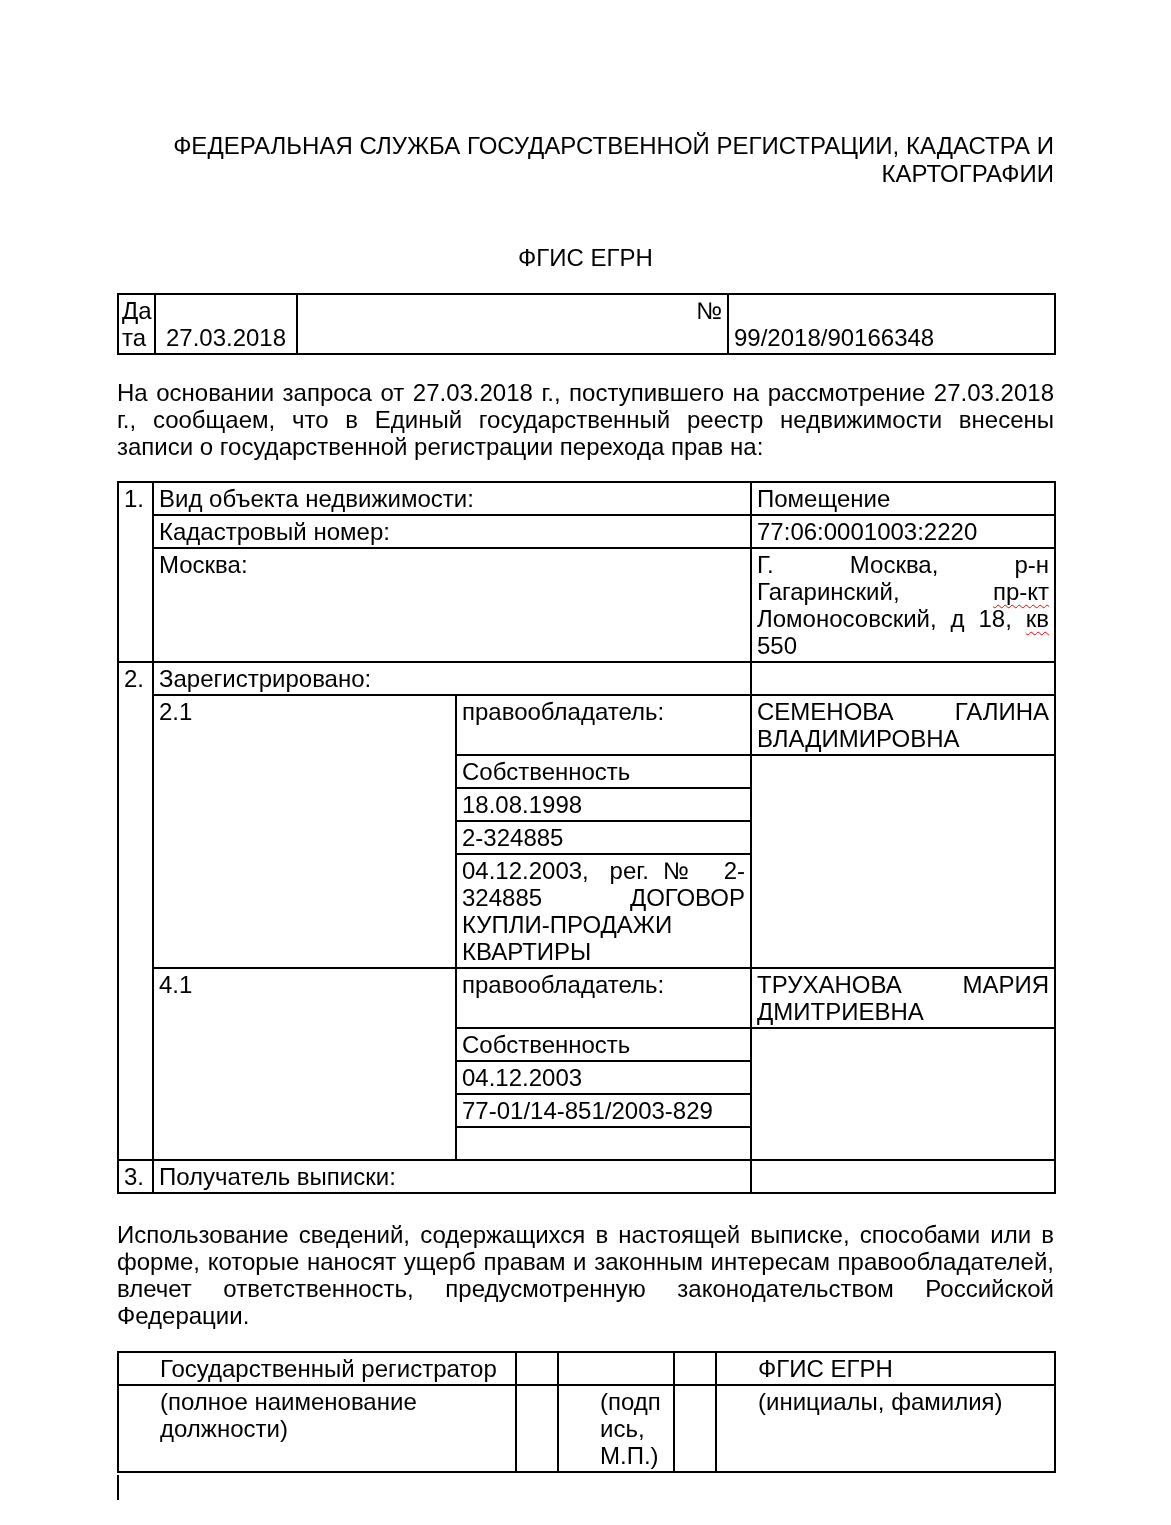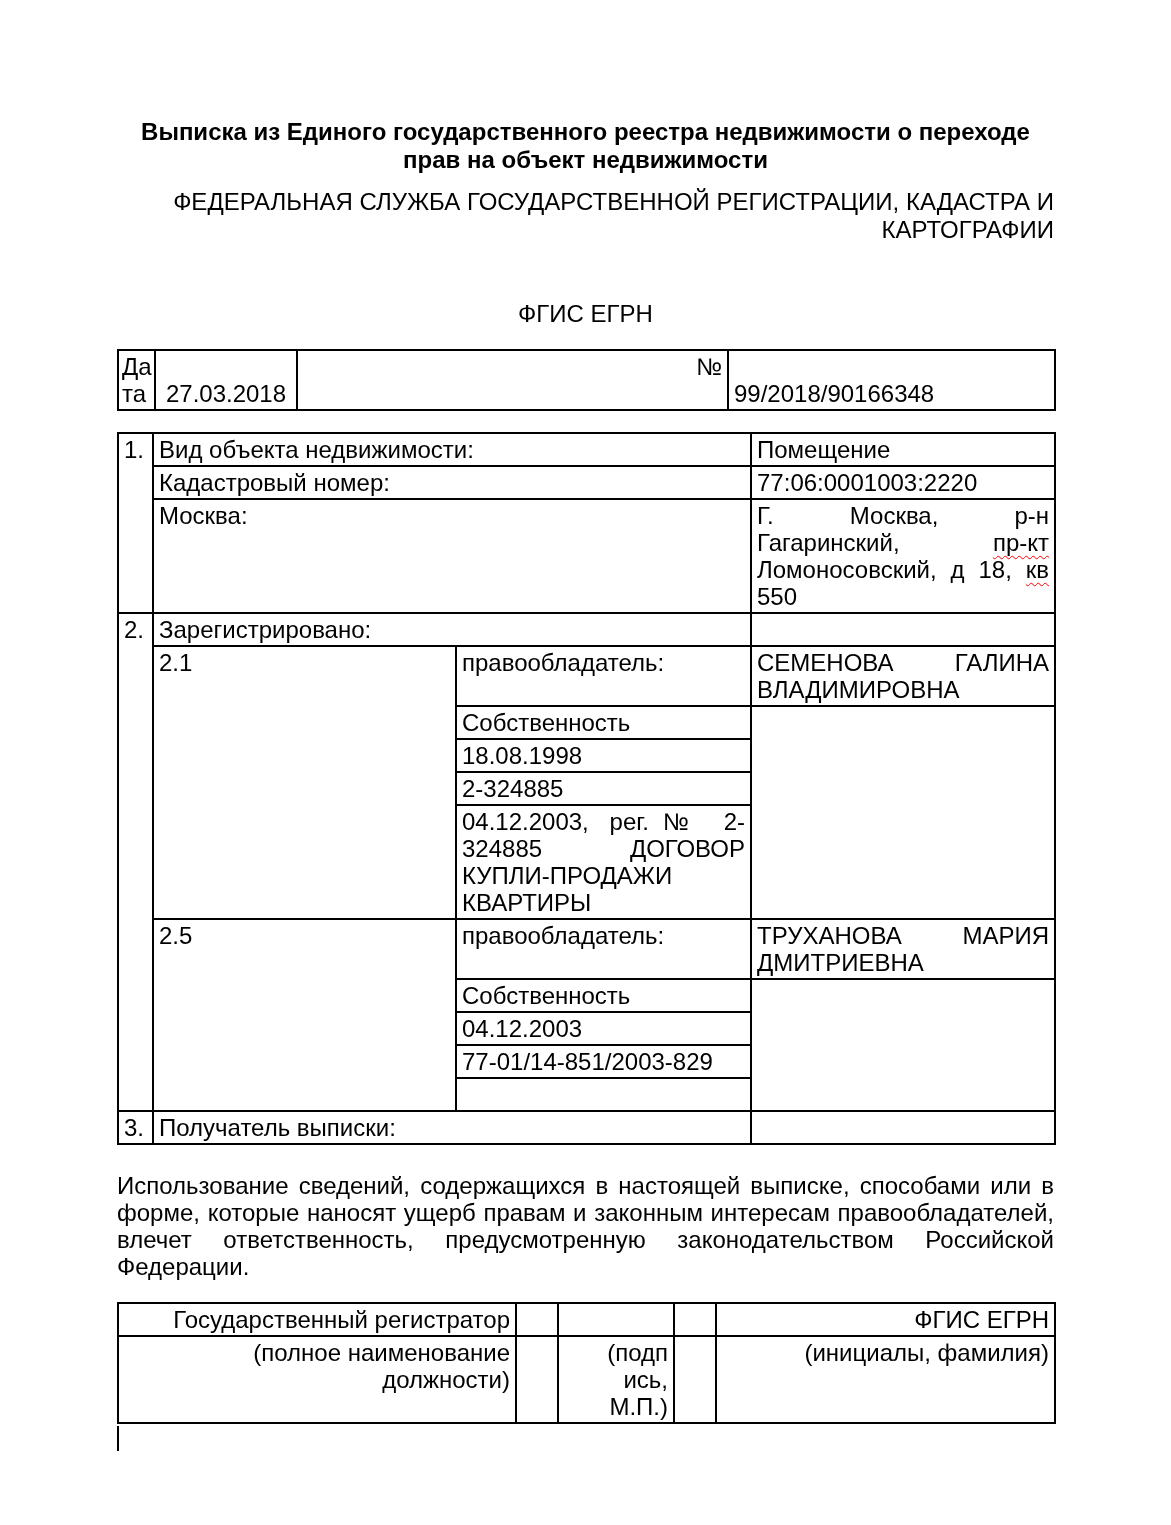--- a/index.html
+++ b/index.html
@@ -65,36 +65,35 @@
   .cell-justify { text-align: justify; }
   .cell-empty { height: 27px; }
   .misspelled {
     text-decoration: underline wavy #ff0000;
     text-decoration-thickness: 1px;
     text-underline-offset: 4px;
     text-decoration-skip-ink: none;
   }
   
   .sig-table { margin-top: 22px; }
-  .sig-table td { text-align: right; vertical-align: top; padding-left: 41px; }
+  .sig-table td { text-align: left; vertical-align: top; padding-left: 41px; }
   .sig-row2 td { height: 52px; }
   
   .text-cursor {
     width: 2px;
     height: 25px;
     background: #000000;
     margin-top: 2px;
   }
 </style>
 </head>
 <body>
 
 <div class="page">
 
-  <div class="doc-title">Выписка из Единого государственного реестра недвижимости о переходе прав на объект недвижимости</div>
 
   <div class="doc-agency">ФЕДЕРАЛЬНАЯ СЛУЖБА ГОСУДАРСТВЕННОЙ РЕГИСТРАЦИИ, КАДАСТРА И КАРТОГРАФИИ</div>
 
   <div class="doc-system">ФГИС ЕГРН</div>
 
   <table class="header-table">
     <colgroup>
       <col style="width:37px">
         <col style="width:142px">
         <col style="width:431px">
@@ -103,20 +102,21 @@
     <tbody>
         <tr>
       <td class="ht-datelabel">Дата</td>
       <td class="ht-dateval">27.03.2018</td>
       <td class="ht-numlabel">№</td>
       <td class="ht-numval">99/2018/90166348</td>
     </tr>
   </tbody>
     </table>
 
+  <p class="para para-intro">На основании запроса от 27.03.2018 г., поступившего на рассмотрение 27.03.2018 г., сообщаем, что в Единый государственный реестр недвижимости внесены записи о государственной регистрации перехода прав на:</p>
 
   <table class="main-table">
     <colgroup>
       <col style="width:35px">
         <col style="width:303px">
         <col style="width:295px">
         <col style="width:304px">
     </colgroup>
 
     <tbody>
@@ -153,21 +153,21 @@
       <td>18.08.1998</td>
     </tr>
     <tr>
       <td>2-324885</td>
     </tr>
     <tr>
       <td class="cell-justify">04.12.2003, рег.№ 2-324885 ДОГОВОР КУПЛИ-ПРОДАЖИ КВАРТИРЫ</td>
     </tr>
 
     <tr>
-      <td rowspan="5">2.5</td>
+      <td rowspan="5">4.1</td>
       <td>правообладатель:</td>
       <td class="cell-justify">ТРУХАНОВА МАРИЯ ДМИТРИЕВНА</td>
     </tr>
     <tr>
       <td>Собственность</td>
       <td rowspan="4"></td>
     </tr>
     <tr>
       <td>04.12.2003</td>
     </tr>

